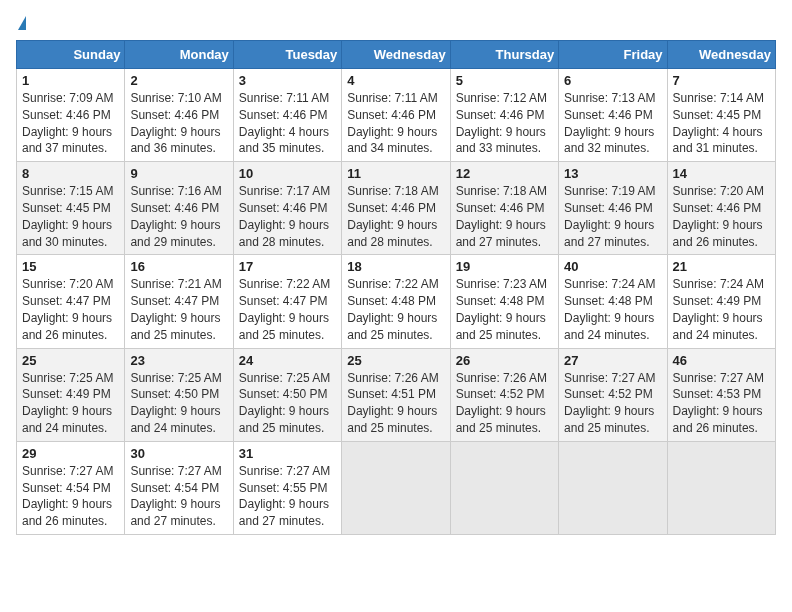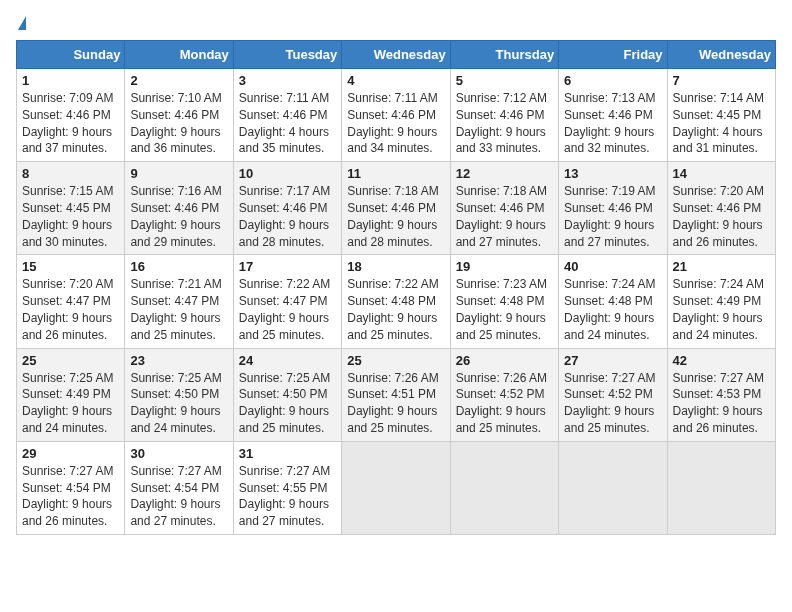--- a/index.html
+++ b/index.html
@@ -237,21 +237,21 @@
         </td>
         <td>
           <span class="day-number">26</span>
           <div class="day-info"><span>Sunrise: 7:26 AM</span><br><span>Sunset: 4:52 PM</span><br><span>Daylight: 9 hours and 25 minutes.</span></div>
         </td>
         <td>
           <span class="day-number">27</span>
           <div class="day-info"><span>Sunrise: 7:27 AM</span><br><span>Sunset: 4:52 PM</span><br><span>Daylight: 9 hours and 25 minutes.</span></div>
         </td>
         <td>
-          <span class="day-number">42</span>
+          <span class="day-number">46</span>
           <div class="day-info"><span>Sunrise: 7:27 AM</span><br><span>Sunset: 4:53 PM</span><br><span>Daylight: 9 hours and 26 minutes.</span></div>
         </td>
       </tr>
       <tr>
         <td>
           <span class="day-number">29</span>
           <div class="day-info"><span>Sunrise: 7:27 AM</span><br><span>Sunset: 4:54 PM</span><br><span>Daylight: 9 hours and 26 minutes.</span></div>
         </td>
         <td>
           <span class="day-number">30</span>

